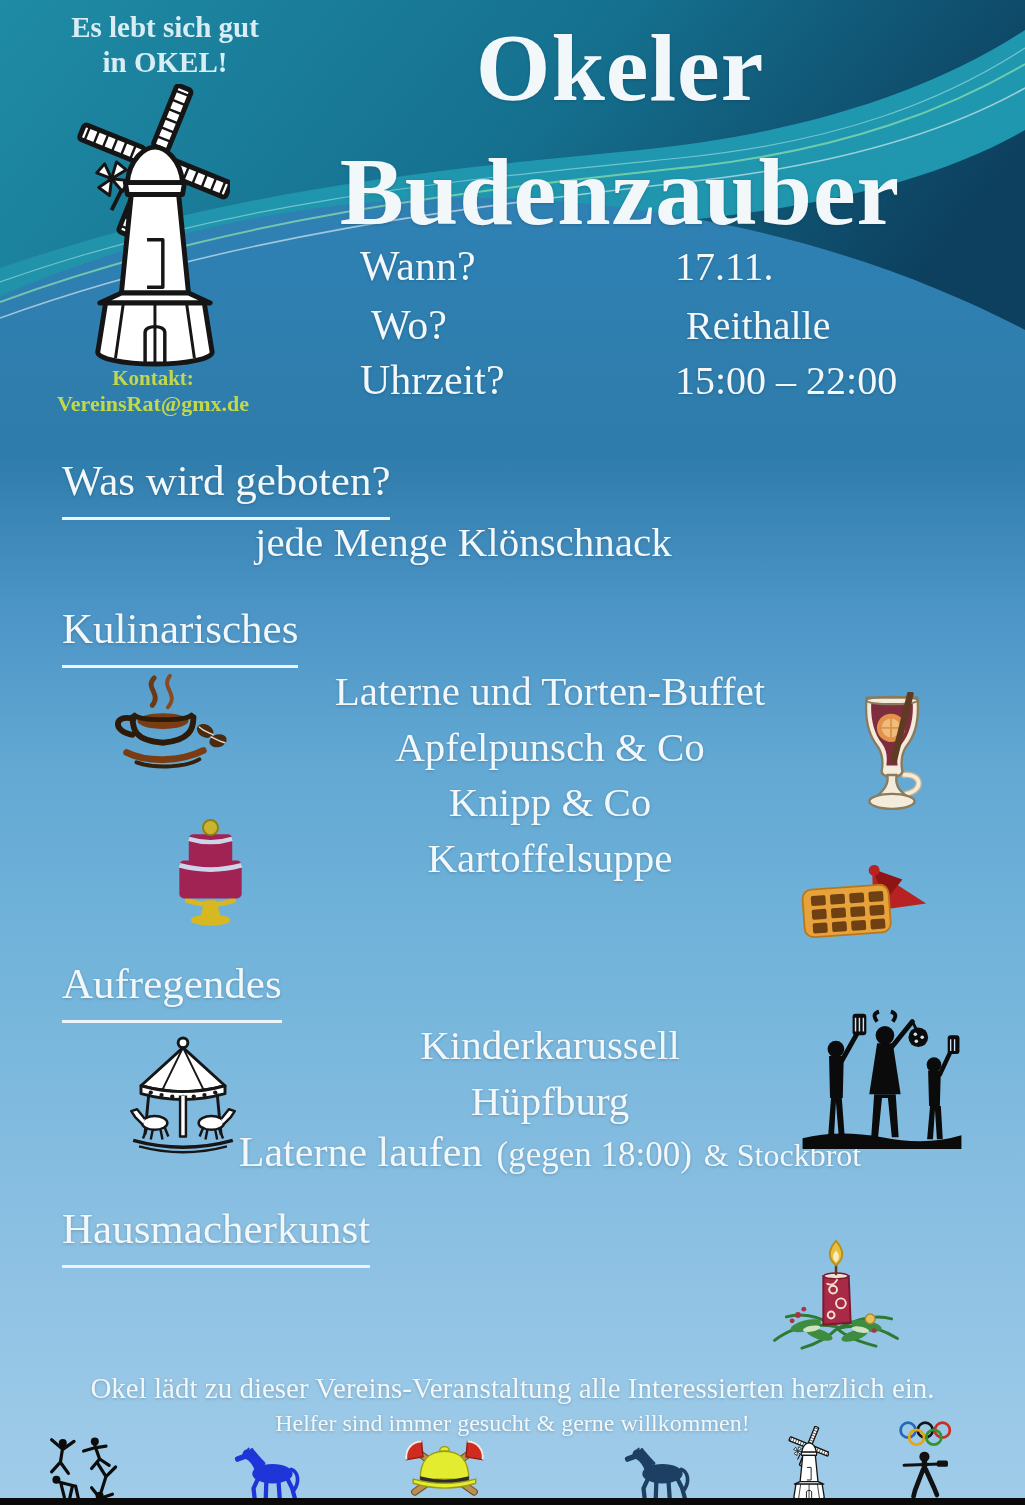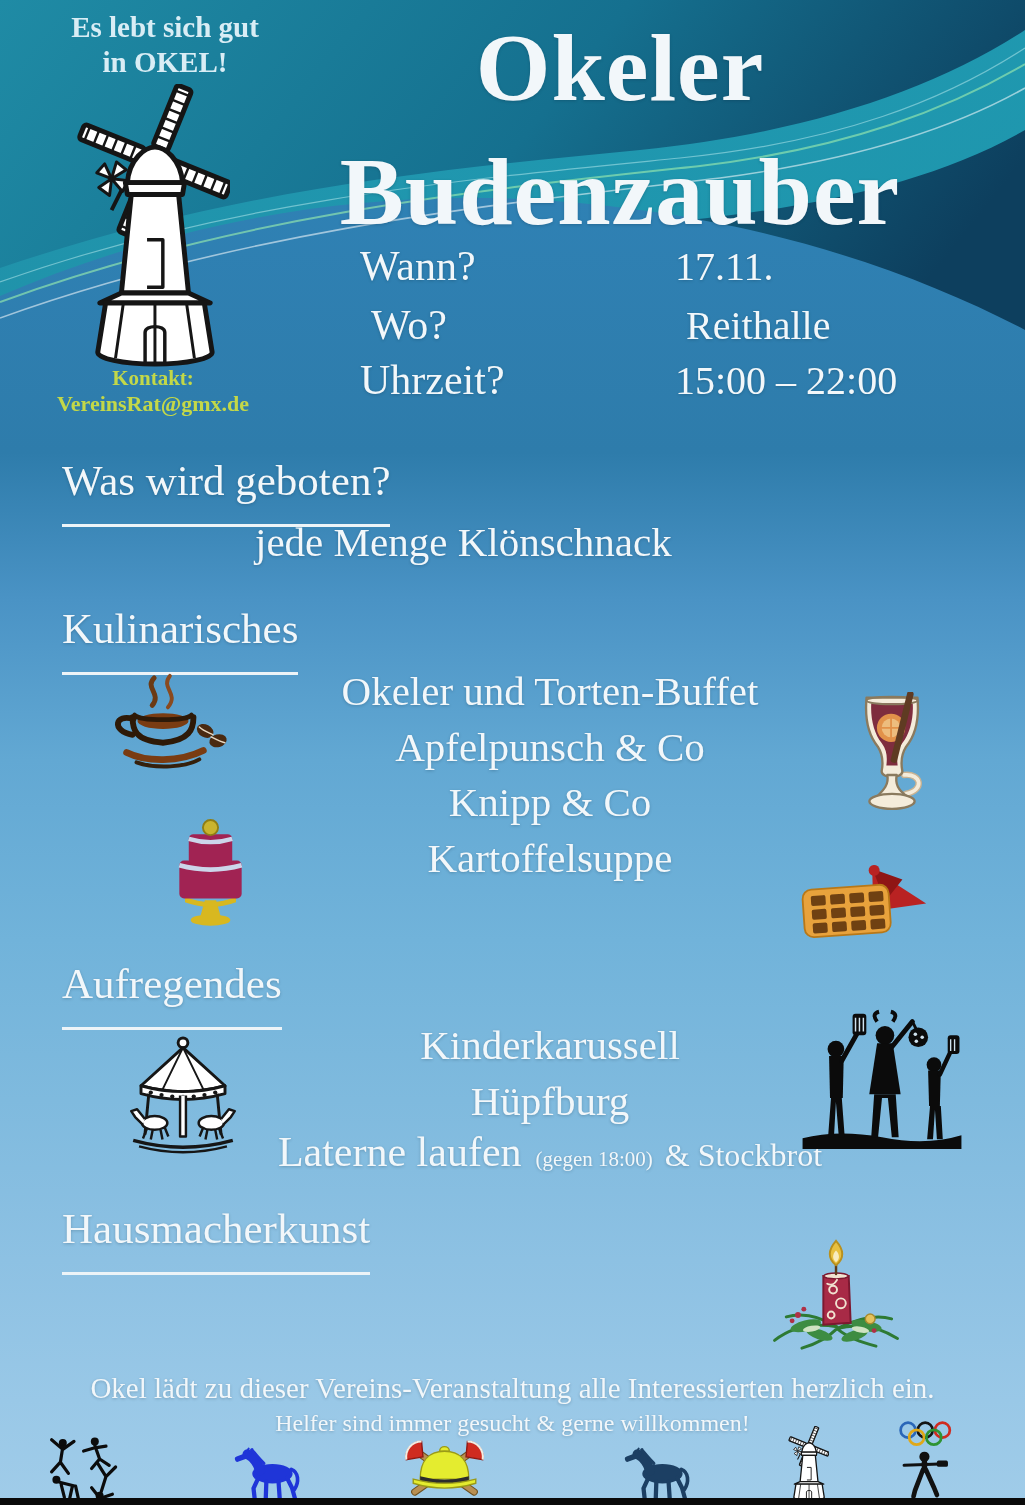--- a/index.html
+++ b/index.html
@@ -5,30 +5,30 @@
   html,body{margin:0;padding:0;background:#444;}
   .poster{
     position:relative;width:1025px;height:1505px;overflow:hidden;
     font-family:"Liberation Serif","DejaVu Serif",serif;
     background:linear-gradient(180deg,
       #2e7cab 0px,#2e7cab 452px,#4a93c5 600px,#62a8d3 760px,
       #71b3da 940px,#7fbade 1100px,#8dc1e3 1260px,#99c8e7 1400px,#a0cce9 100%);
   }
   .abs{position:absolute;}
   .wtxt{color:#f2f7fa;text-shadow:0 1px 3px rgba(10,40,60,.25);}
-  .heading{font-size:43px;border-bottom:3px solid #edf4f8;padding-bottom:21px;display:inline-block;line-height:1.05;}
+  .heading{font-size:43px;border-bottom:3px solid #edf4f8;padding-bottom:14px;display:inline-block;line-height:1.05;}
   .listline{font-size:41px;line-height:55.5px;}
   .center{text-align:center;}
   .tagline{font-size:29px;font-weight:bold;line-height:35px;color:#d9edf5;text-align:center;}
   .kontakt{color:#c3d848;font-weight:bold;text-align:center;line-height:26px;}
   .kontakt .k1{font-size:21px;} .kontakt .k2{font-size:22px;}
   .title-line{font-weight:bold;letter-spacing:1px;}
   .infolabel{display:inline-block;width:315px;font-size:42px;}
   .infovalue{font-size:40px;}
-  .note-sm{font-size:21px;margin-top:20px;}
+  .note-sm{font-size:35px;margin-top:20px;}
   .suffix-md{font-size:32px;}
 </style>
 </head>
 <body>
 
 <div class="poster">
 
   <svg width="0" height="0" style="position:absolute" aria-hidden="true">
     <defs>
       <symbol id="sym-windmill" viewBox="0 0 160 290">
@@ -363,21 +363,21 @@
   </div>
   <div class="abs wtxt" style="left:360px;top:356px;">
     <span class="infolabel">Uhrzeit?</span><span class="infovalue">15:00 – 22:00</span>
   </div>
 
   <div class="abs wtxt heading" style="left:62px;top:458px;">Was wird geboten?</div>
   <div class="abs wtxt heading" style="left:62px;top:606px;">Kulinarisches</div>
 
   <div class="abs wtxt" style="left:255px;top:518px;font-size:41px;">jede Menge Klönschnack</div>
   <div class="abs wtxt center" style="left:200px;top:664px;width:700px;">
-    <div class="listline">Okeler und Torten-Buffet</div>
+    <div class="listline">Laterne und Torten-Buffet</div>
     <div class="listline">Apfelpunsch &amp; Co</div>
     <div class="listline">Knipp &amp; Co</div>
     <div class="listline">Kartoffelsuppe</div>
   </div>
   <svg class="abs" style="left:88px;top:672px" width="150" height="108" viewBox="0 0 150 110">
       <use href="#sym-coffee"></use>
     </svg>
   <svg class="abs" style="left:848px;top:692px" width="88" height="132" viewBox="0 0 90 140">
       <use href="#sym-punch"></use>
     </svg>

